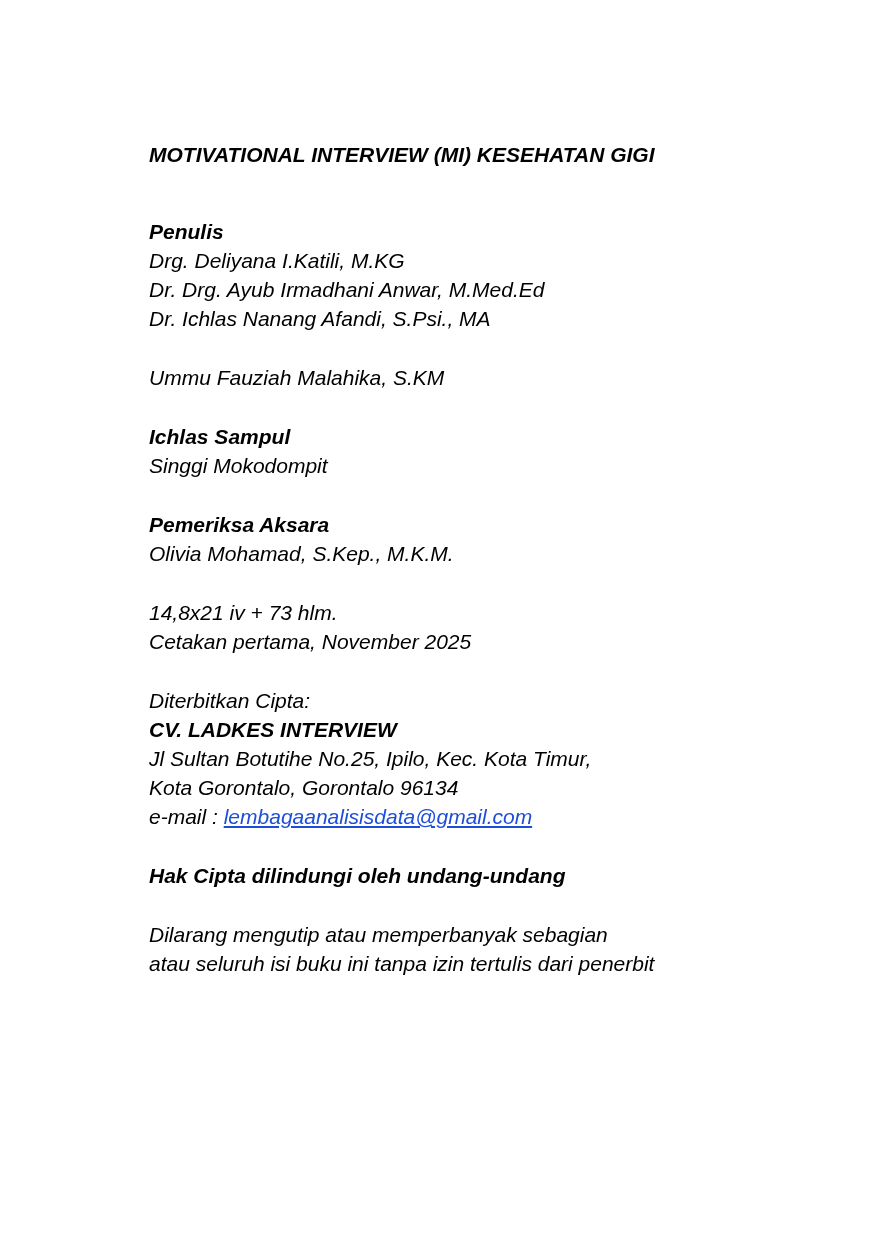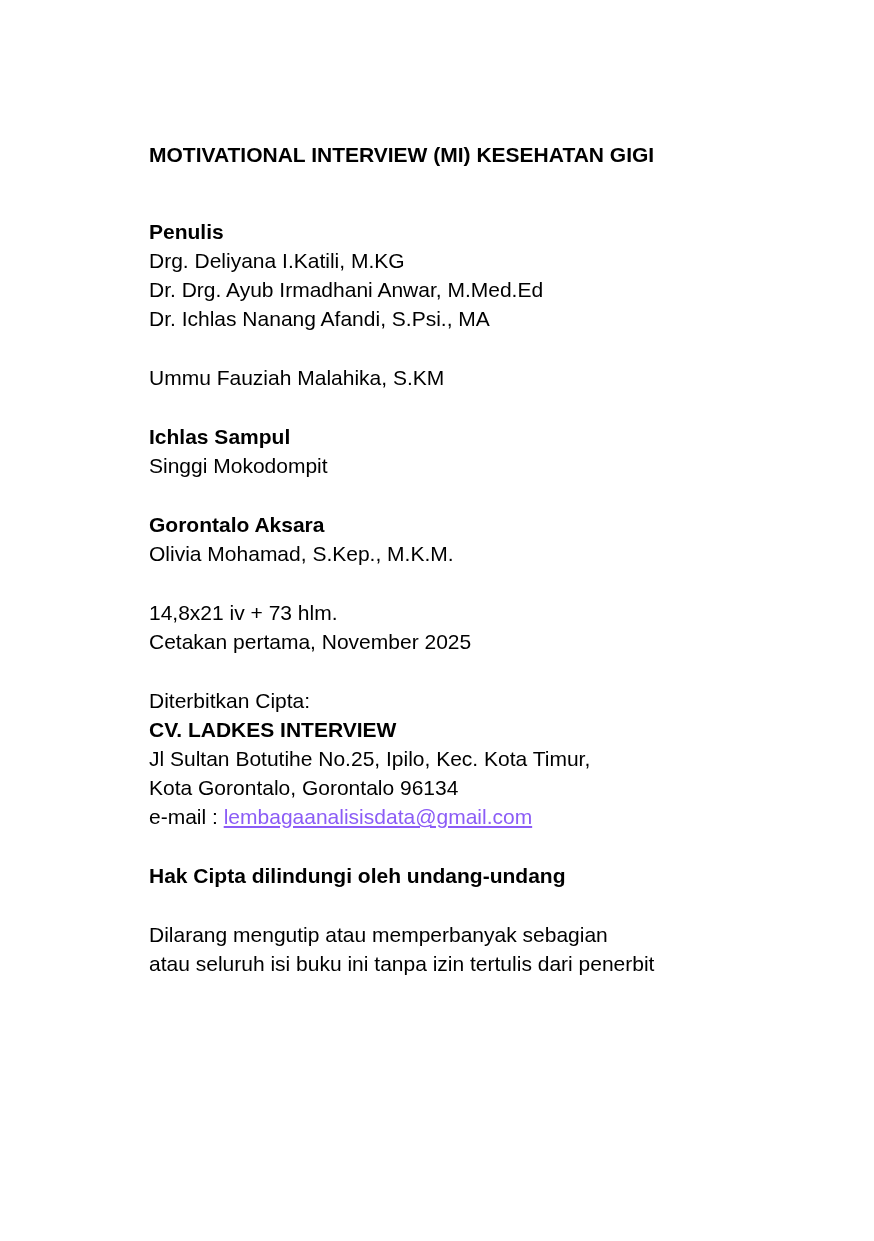--- a/index.html
+++ b/index.html
@@ -10,20 +10,21 @@
     position: relative;
     font-family: "Liberation Sans", "DejaVu Sans", sans-serif;
     color: #000000;
     overflow: hidden;
   }
   .page {
     width: 720px;
     height: 1241px;
     background: #ffffff;
     padding: 140px 59px 0 149px;
+    font-style: italic;
   }
   .line {
     font-size: 21px;
     line-height: 29px;
     white-space: nowrap;
   }
   .bold { font-weight: bold; }
   .gap { height: 30px; }
   .gap-title { height: 48px; }
   a.email-link {
@@ -52,38 +53,38 @@
   </section>
   <div class="gap"></div>
 
   <section>
     <div class="line bold">Ichlas Sampul</div>
     <div class="line">Singgi Mokodompit</div>
   </section>
   <div class="gap"></div>
 
   <section>
-    <div class="line bold">Gorontalo Aksara</div>
+    <div class="line bold">Pemeriksa Aksara</div>
     <div class="line">Olivia Mohamad, S.Kep., M.K.M.</div>
   </section>
   <div class="gap"></div>
 
   <section>
     <div class="line">14,8x21 iv + 73 hlm.</div>
     <div class="line">Cetakan pertama, November 2025</div>
   </section>
   <div class="gap"></div>
 
   <section>
     <div class="line">Diterbitkan Cipta:</div>
     <div class="line bold">CV. LADKES INTERVIEW</div>
     <div class="line">Jl Sultan Botutihe No.25, Ipilo, Kec. Kota Timur,</div>
     <div class="line">Kota Gorontalo, Gorontalo 96134</div>
     <div class="line">
-      <span>e-mail : </span><a class="email-link" style="color: #8b5cf6;">lembagaanalisisdata@gmail.com</a>
+      <span>e-mail : </span><a class="email-link" style="color: #1d4ed8;">lembagaanalisisdata@gmail.com</a>
     </div>
   </section>
   <div class="gap"></div>
 
   <section>
     <div class="line bold">Hak Cipta dilindungi oleh undang-undang</div>
     <div class="gap"></div>
     <div class="line">Dilarang mengutip atau memperbanyak sebagian</div>
     <div class="line">atau seluruh isi buku ini tanpa izin tertulis dari penerbit</div>
   </section>

